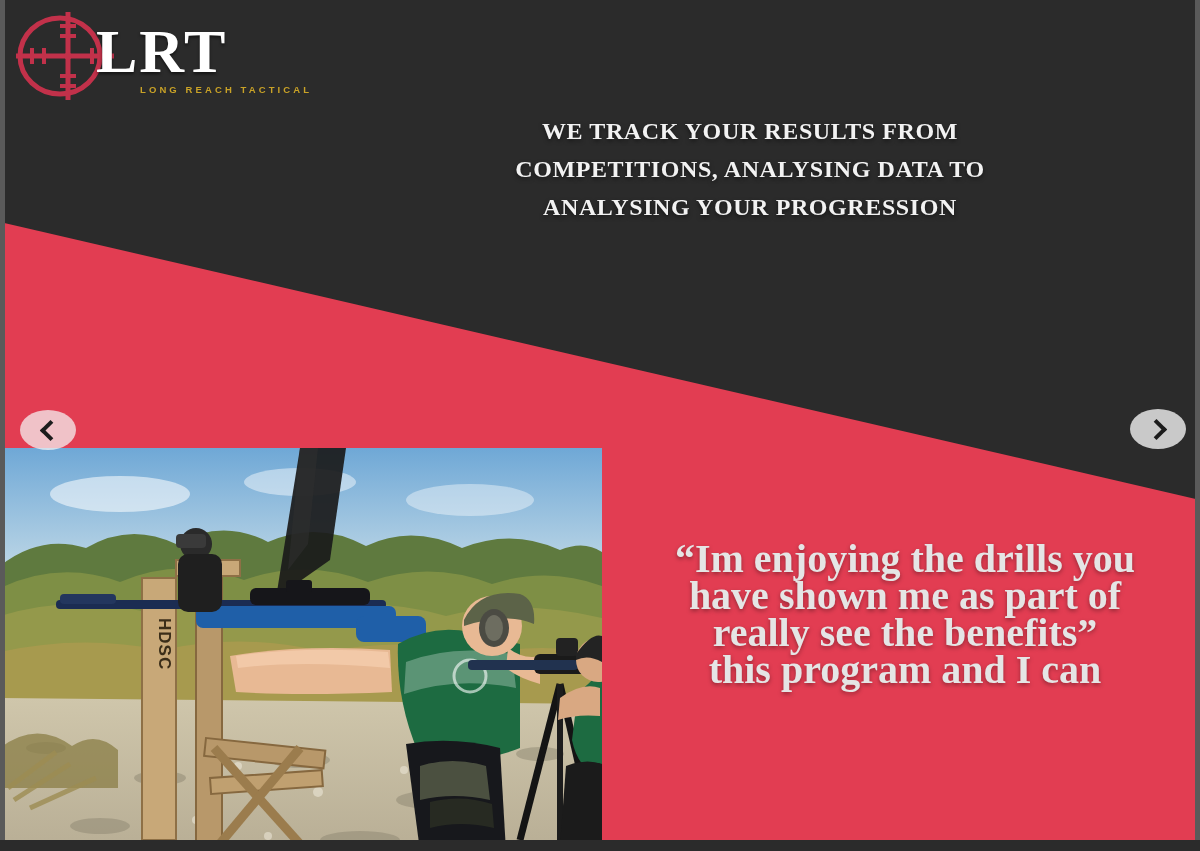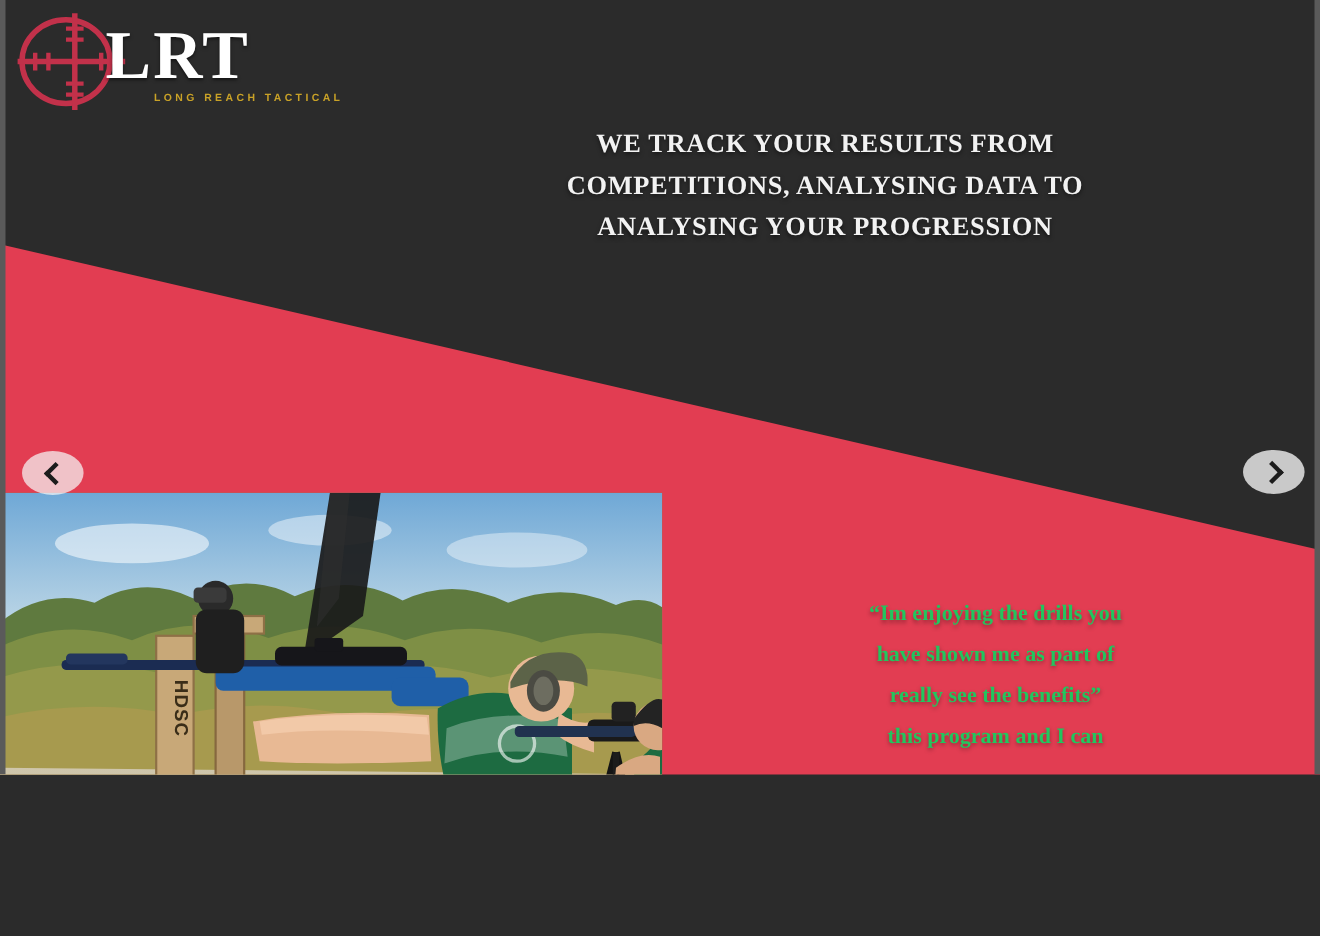--- a/index.html
+++ b/index.html
@@ -5,21 +5,21 @@
 <style>
   * { margin:0; padding:0; box-sizing:border-box; }
   html, body {
     width:1200px; height:851px; overflow:hidden;
     background:#2b2b2b;
     font-family:"Liberation Sans", sans-serif;
   }
 
   .stage {
     position:relative;
-    width:1200px; height:704px;
+    width:1200px; height:840px;
     background:#2b2b2b;
     overflow:hidden;
   }
 
   
   .edge-strip {
     position:absolute; top:0; bottom:0; width:5px;
     background:#5a5a5a; z-index:60;
   }
   .edge-strip.left  { left:0; }
@@ -98,23 +98,23 @@
 
   
   .quote {
     position:absolute;
     left:625px; top:540px;
     width:560px;
     z-index:30;
     text-align:center;
     font-family:"Liberation Serif", serif;
     font-weight:bold;
-    font-size:20px;
+    font-size:40px;
     line-height:37px;
-    color:#22c55e;
+    color:#e5e5e5;
     text-shadow:0 2px 4px rgba(0,0,0,.35);
   }
   .quote .q-line { display:block; }
 
   
   .nav-arrow {
     position:absolute;
     width:56px; height:40px;
     border-radius:50%;
     z-index:70;

